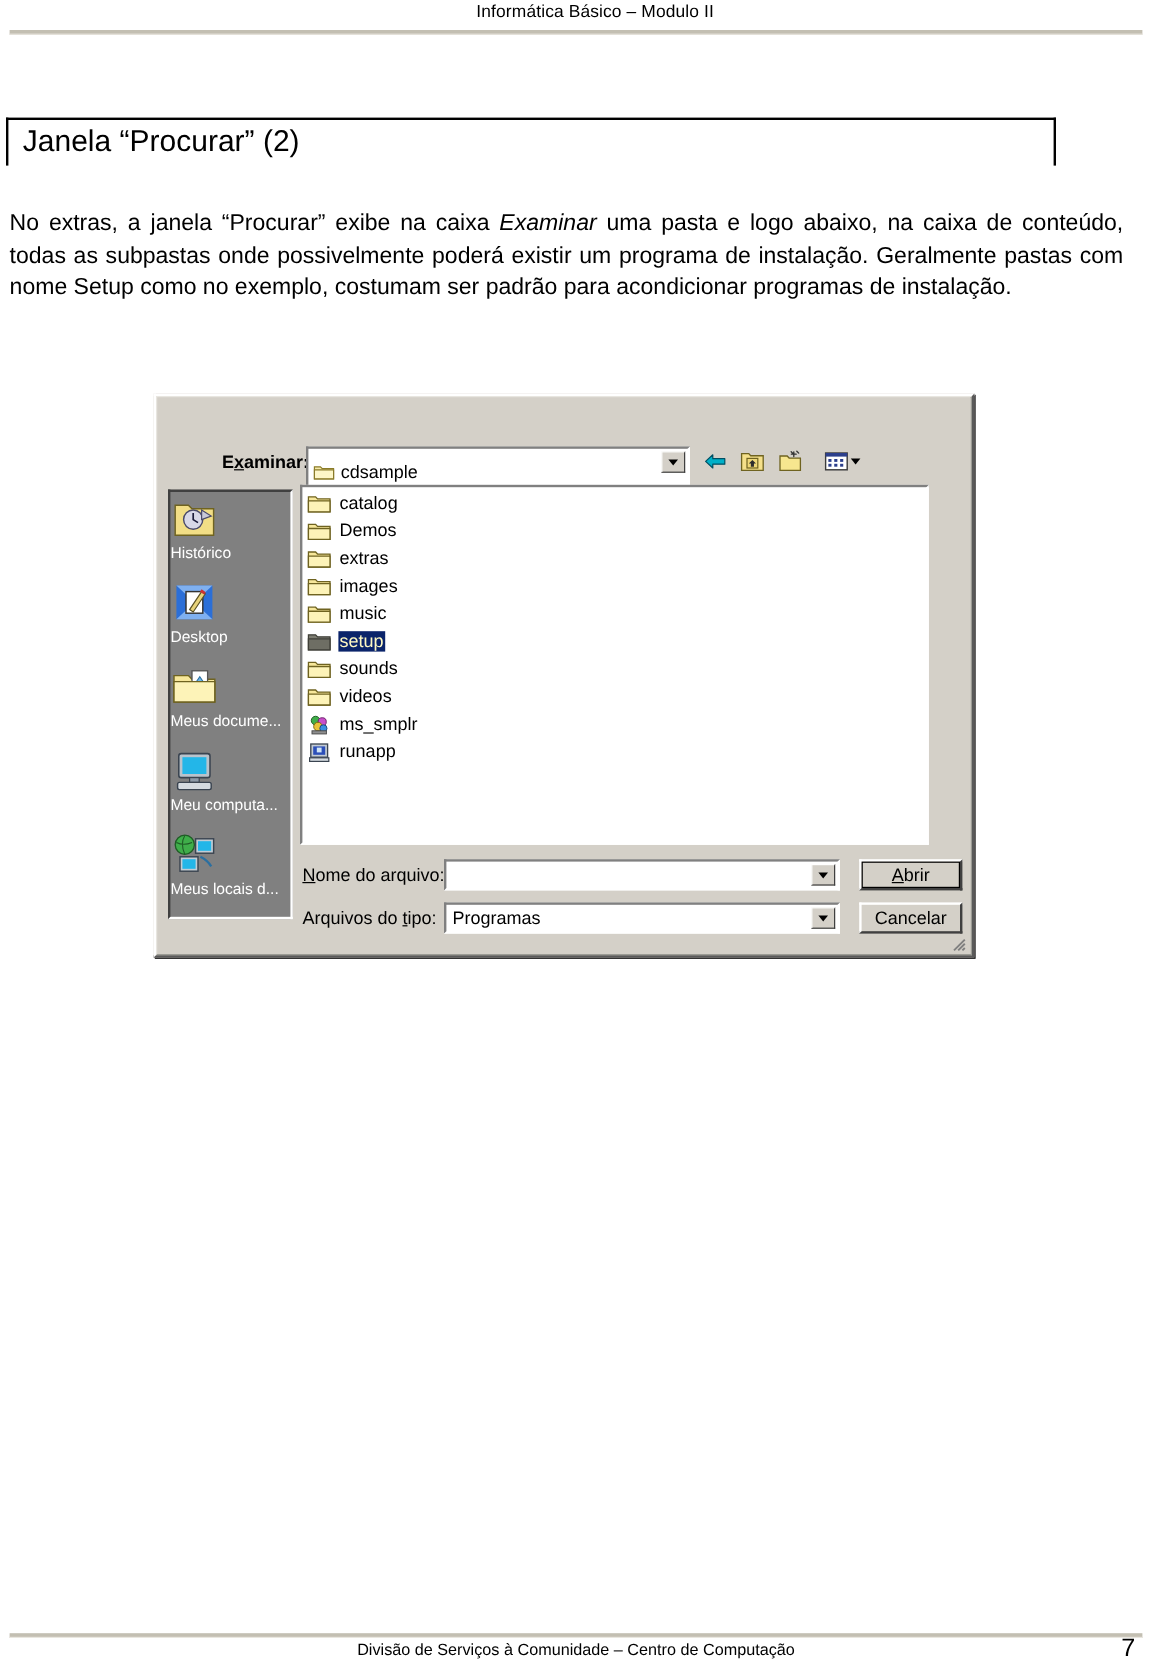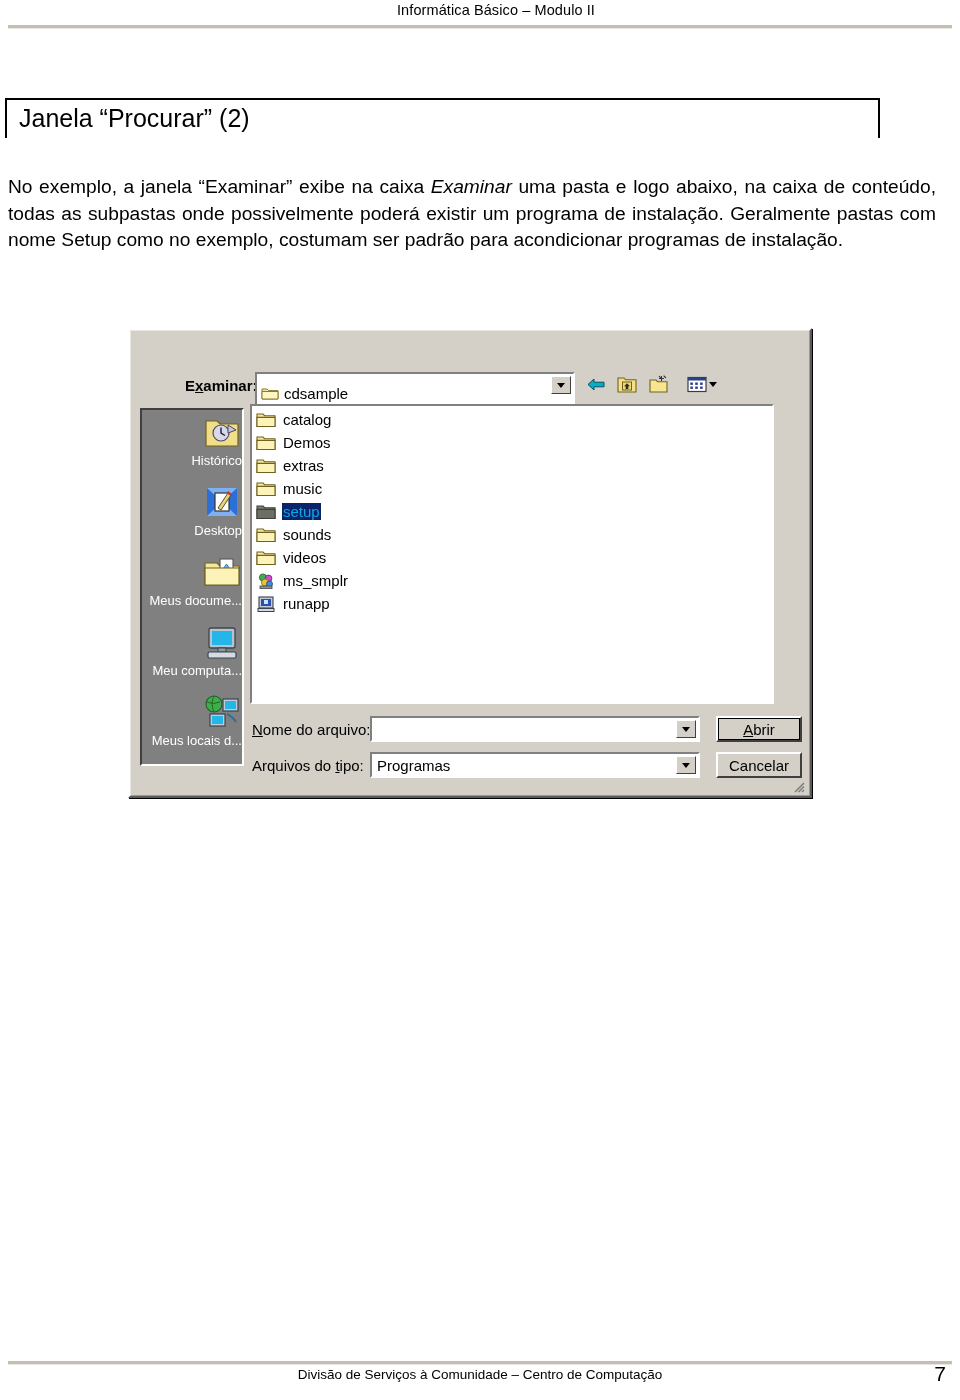--- a/index.html
+++ b/index.html
@@ -222,21 +222,21 @@
     border-right: 2px solid #ffffff;
     border-bottom: 2px solid #ffffff;
     box-sizing: border-box;
     padding-top: 4px;
   }
   .place {
     width: 100%;
     height: 70px;
     display: flex;
     flex-direction: column;
-    align-items: flex-end;
+    align-items: flex-start;
     justify-content: flex-start;
   }
   .place-ico { width: 40px; height: 38px; display: block; }
   .place-lbl {
     color: #ffffff;
     font-size: 13px;
     margin-top: 1px;
     white-space: nowrap;
   }
 
@@ -263,21 +263,21 @@
   }
   .fl-ico { width: 20px; height: 18px; flex: 0 0 20px; }
   .fl-lbl {
     font-size: 15px;
     margin-left: 6px;
     padding: 0 1px;
     white-space: nowrap;
   }
   .fl-item.sel .fl-lbl {
     background: #0a246a;
-    color: #0ea5e9;
+    color: #fef9c3;
   }
 
   
   .fld-row { position: absolute; height: 26px; }
   .fld-row.r1 { left: 0; top: 386px; width: 100%; text-align: center; }
   .fld-row.r2 { left: 0; top: 422px; width: 100%; }
   .fld-label {
     position: absolute;
     left: 122px;
     top: 5px;
@@ -355,21 +355,21 @@
 
 <div class="page-header">
   <div class="page-header-title">Informática Básico – Modulo II</div>
 </div>
 <div class="rule header-rule"></div>
 
 <div class="title-box">
   <div class="title-box-text">Janela “Procurar” (2)</div>
 </div>
 
-<p class="body-copy"><span>No exemplo, a janela “Examinar” exibe na caixa </span><span class="ital">Examinar</span><span> uma pasta e logo abaixo, na caixa de conteúdo, todas as subpastas onde possivelmente poderá existir um programa de instalação. Geralmente pastas com nome Setup como no exemplo, costumam ser padrão para acondicionar programas de instalação.</span></p>
+<p class="body-copy"><span>No extras, a janela “Procurar” exibe na caixa </span><span class="ital">Examinar</span><span> uma pasta e logo abaixo, na caixa de conteúdo, todas as subpastas onde possivelmente poderá existir um programa de instalação. Geralmente pastas com nome Setup como no exemplo, costumam ser padrão para acondicionar programas de instalação.</span></p>
 
 <div class="dlg">
   <div class="dlg-inner"></div>
 
 
   <div class="look-row">
     <div class="look-label"><span>E</span><span class="u">x</span><span>aminar:</span></div>
 
     <div class="combo-look">
       <svg class="tbi" style="width:18px;height:15px;margin-left:4px" viewBox="0 0 18 15">
@@ -483,20 +483,27 @@
     </div>
 
     <div class="fl-item">
       <svg class="fl-ico" viewBox="0 0 20 18">
           <path d="M1 3 h6 l1.6 1.7 H19 V15.5 H1 Z" fill="#f7e79a" stroke="#6f6320" stroke-width="1.1"></path>
           <path d="M1 6.4 h18 V15.5 H1 Z" fill="#fdf3b8" stroke="#6f6320" stroke-width="1.1"></path>
         </svg>
       <span class="fl-lbl">extras</span>
     </div>
 
+    <div class="fl-item">
+      <svg class="fl-ico" viewBox="0 0 20 18">
+          <path d="M1 3 h6 l1.6 1.7 H19 V15.5 H1 Z" fill="#f7e79a" stroke="#6f6320" stroke-width="1.1"></path>
+          <path d="M1 6.4 h18 V15.5 H1 Z" fill="#fdf3b8" stroke="#6f6320" stroke-width="1.1"></path>
+        </svg>
+      <span class="fl-lbl">images</span>
+    </div>
 
     <div class="fl-item">
       <svg class="fl-ico" viewBox="0 0 20 18">
           <path d="M1 3 h6 l1.6 1.7 H19 V15.5 H1 Z" fill="#f7e79a" stroke="#6f6320" stroke-width="1.1"></path>
           <path d="M1 6.4 h18 V15.5 H1 Z" fill="#fdf3b8" stroke="#6f6320" stroke-width="1.1"></path>
         </svg>
       <span class="fl-lbl">music</span>
     </div>
 
     <div class="fl-item sel">

